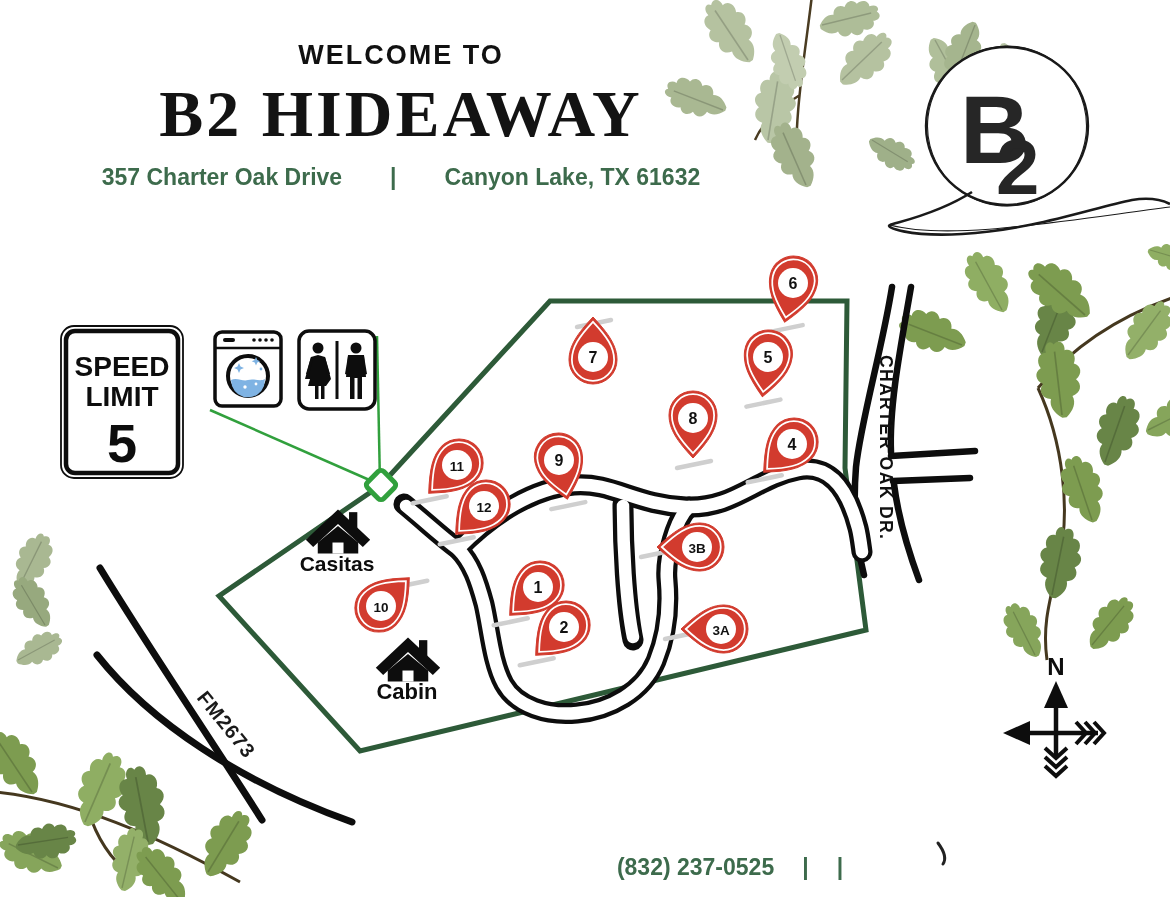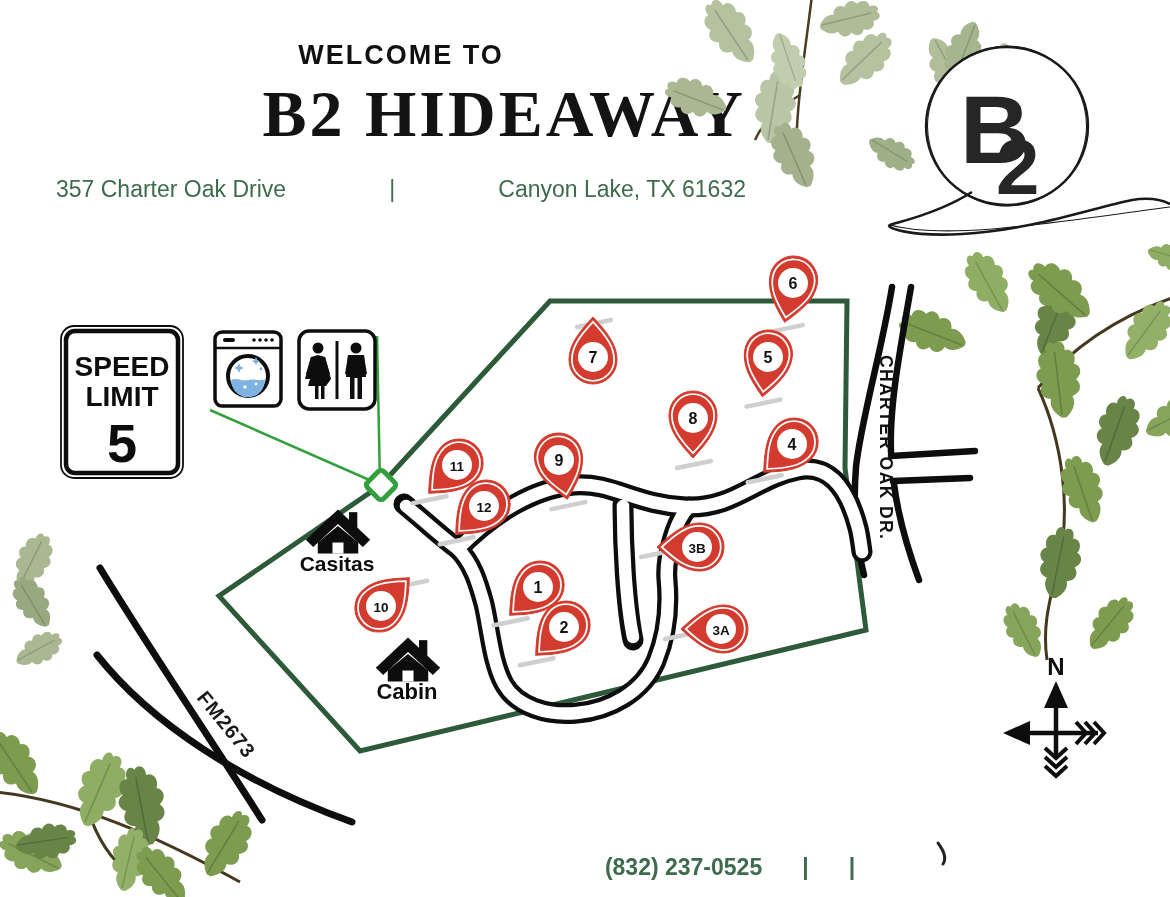--- a/index.html
+++ b/index.html
@@ -2,25 +2,25 @@
 <html style="--tgreen: #3d6b4c; --dgreen: #2d5a38; --bgreen: #31a03d; --blue: #7fb3e3; --road: #0d0d0d;"><head>
 <meta charset="utf-8">
 <style>
   html,body{margin:0;padding:0;background:#ffffff;}
   .canvas{position:relative;width:1170px;height:897px;background:#ffffff;overflow:hidden;
           font-family:"Liberation Sans",sans-serif;}
   svg text{font-family:"Liberation Sans",sans-serif;}
   .header{position:absolute;left:56px;top:40px;width:690px;text-align:center;}
   .welcome{font-size:27px;font-weight:800;letter-spacing:2px;color:#111;}
   .title{font-family:"Liberation Serif",serif;font-size:66px;font-weight:700;letter-spacing:3px;
-         color:#131313;margin-top:8px;line-height:1.05;text-align:right;}
-  .address{margin-top:28px;display:flex;justify-content:space-between;gap:48px;
-           font-size:23px;font-weight:400;color:var(--tgreen);}
+         color:#131313;margin-top:8px;line-height:1.05;}
+  .address{margin-top:16px;display:flex;justify-content:center;gap:48px;
+           font-size:23px;font-weight:700;color:var(--tgreen);}
   .footer{position:absolute;left:290px;width:880px;bottom:16px;display:flex;justify-content:center;
-          gap:40px;font-size:23px;font-weight:700;color:var(--tgreen);white-space:nowrap;}
+          gap:28px;font-size:23px;font-weight:700;color:var(--tgreen);white-space:nowrap;}
   .map-svg{position:absolute;left:0;top:0;}
 </style>
 </head>
 <body>
 
 <div class="canvas">
 
   <div class="header">
     <div class="welcome">WELCOME TO</div>
     <div class="title">B2 HIDEAWAY</div>

